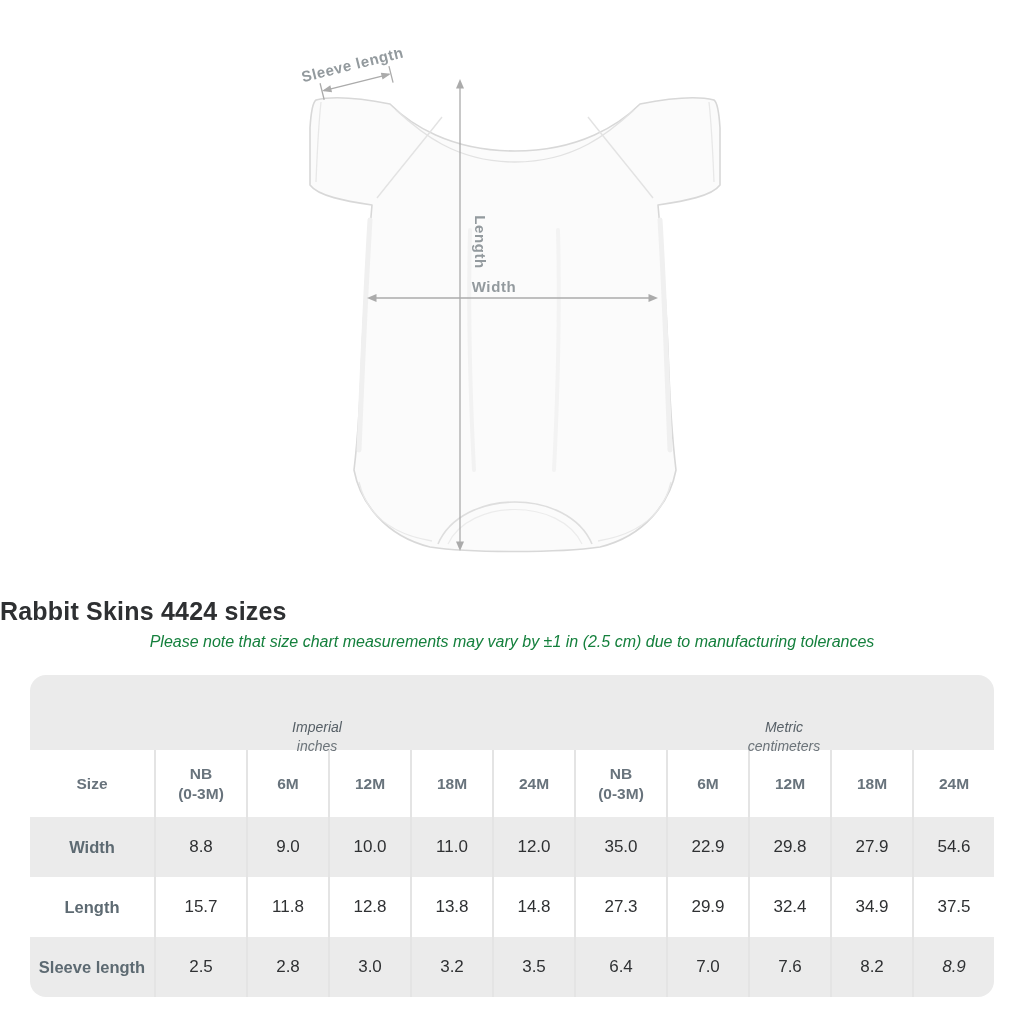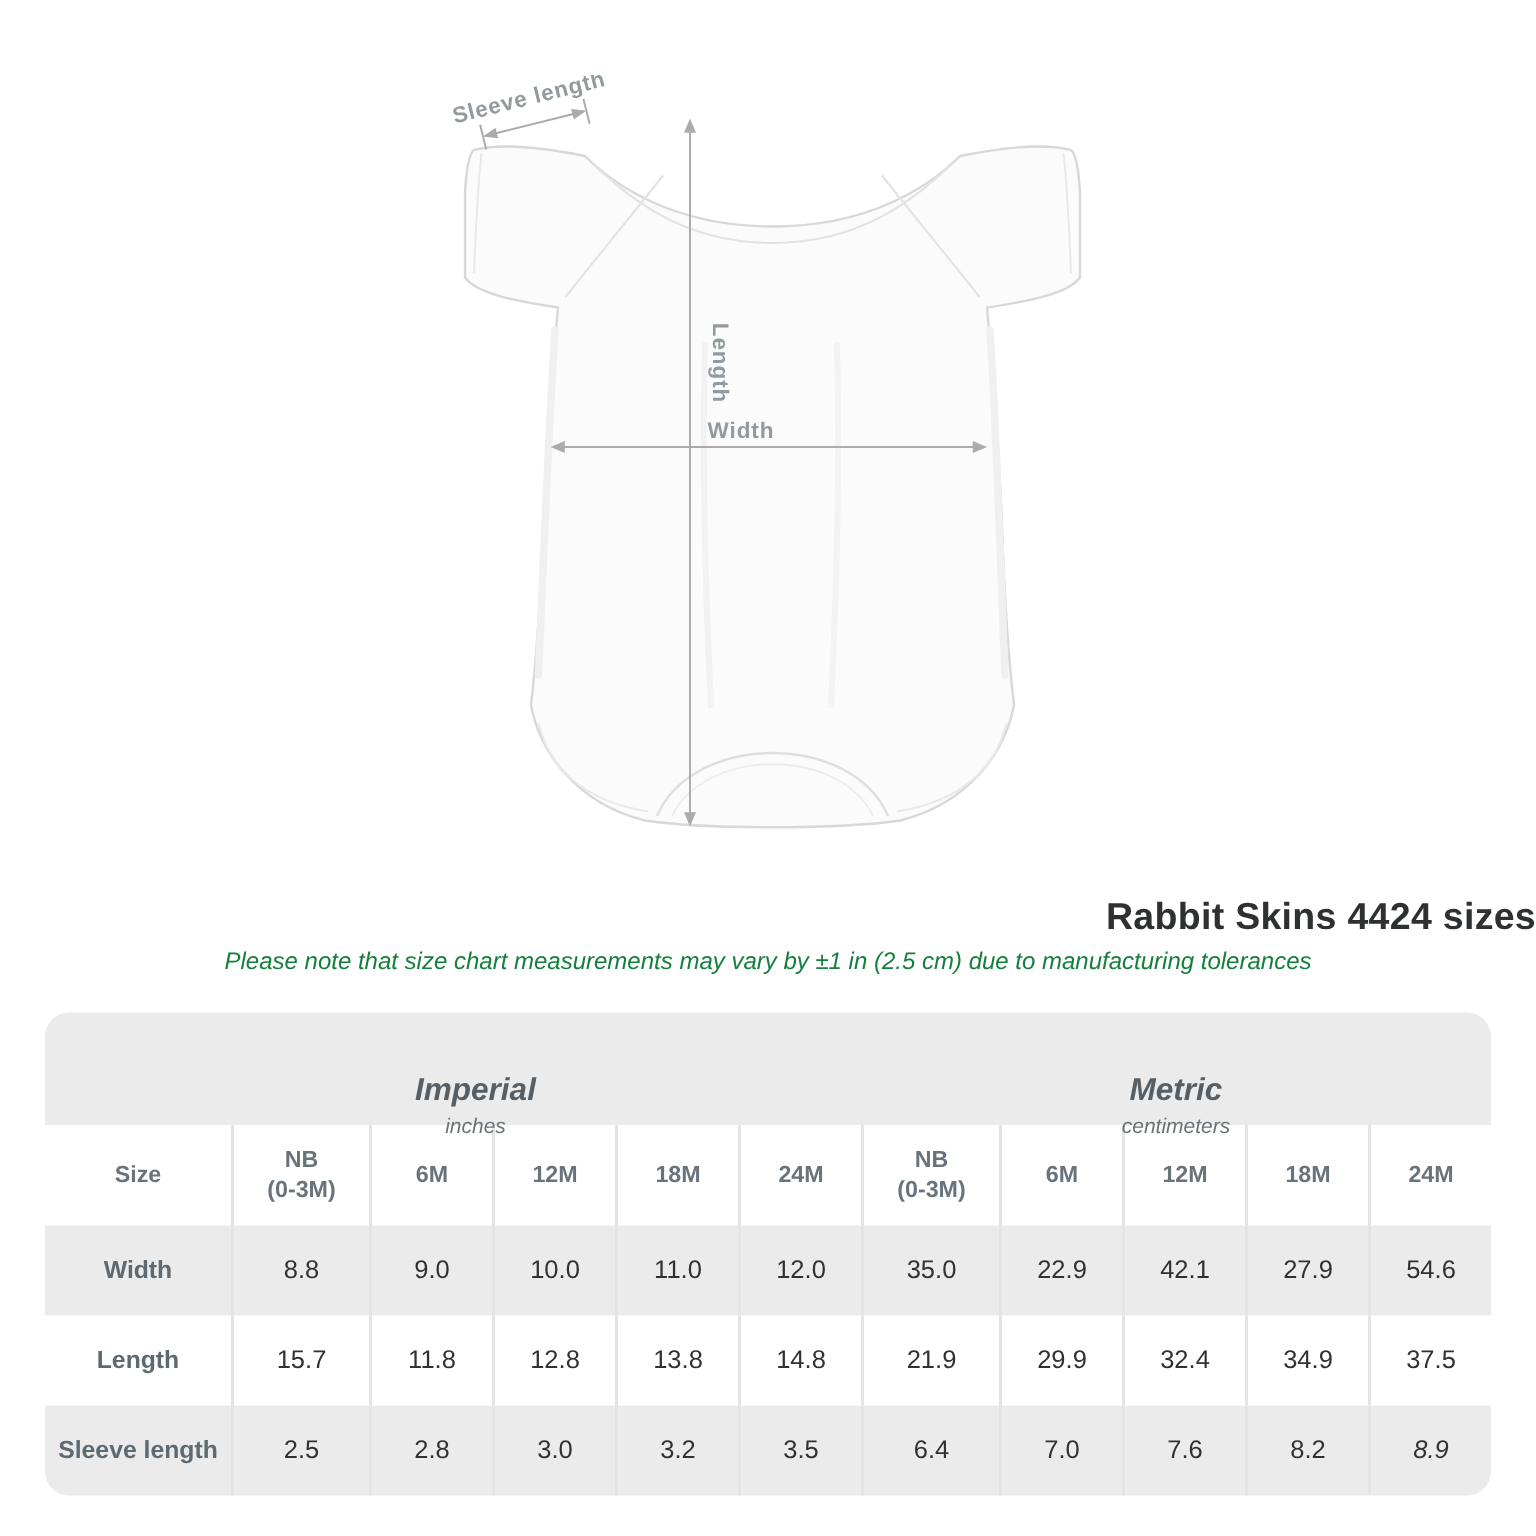--- a/index.html
+++ b/index.html
@@ -7,32 +7,32 @@
         font-family:"Liberation Sans", sans-serif;}
 
   
   #diagram{position:absolute;left:290px;top:50px;width:450px;height:525px;}
   .dim-label{font-family:"Liberation Sans",sans-serif;font-weight:bold;font-size:15px;
              fill:#939a9e;letter-spacing:.6px;}
   .arrow{stroke:#ababab;stroke-width:1.3;fill:none;}
   .arrowhead{fill:#ababab;stroke:none;}
 
   
-  #title{position:absolute;left:0;top:597px;width:1024px;text-align:right;
+  #title{position:absolute;left:0;top:597px;width:1024px;text-align:left;
          font-size:25px;font-weight:bold;color:#2e3032;letter-spacing:.2px;}
   #subtitle{position:absolute;left:0;top:633px;width:1024px;text-align:center;
             font-style:italic;font-size:16px;color:#15803d;}
 
   
   #table-wrap{position:absolute;left:30px;top:675px;width:964px;}
   #unit-band{display:flex;height:75px;background:#ebebeb;border-radius:16px 16px 0 0;}
   .unit-group{display:flex;flex-direction:column;align-items:center;justify-content:center;box-sizing:border-box;}
   .unit-group.left{width:544px;padding-left:30px;}
   .unit-group.right{width:420px;}
-  .unit-name{font-size:21px;font-weight:bold;font-style:italic;color:#565f66;margin-top:48px;}
+  .unit-name{font-size:14px;font-weight:normal;font-style:italic;color:#565f66;margin-top:48px;}
   .unit-sub{font-size:14px;font-style:italic;color:#6b7379;margin-top:3px;}
 
   table#size-table{width:964px;border-collapse:separate;border-spacing:0;table-layout:fixed;}
   #size-table th,#size-table td{padding:0;text-align:center;vertical-align:middle;white-space:pre-line;}
   #size-table tr>*:not(:first-child){border-left:2px solid #e4e4e4;}
   tr.hdr-row{height:67px;}
   tr.data-row{height:60px;}
   tr.hdr-row th{font-size:15.5px;font-weight:bold;color:#68737c;line-height:1.25;}
   td.row-label{font-size:16.5px;font-weight:bold;color:#5d6a72;}
   td.val{font-size:17px;color:#2f3133;}
@@ -160,32 +160,32 @@
       </tr>
       <tr class="data-row gray">
         <td class="row-label">Width</td>
         <td class="val">8.8</td>
         <td class="val">9.0</td>
         <td class="val">10.0</td>
         <td class="val">11.0</td>
         <td class="val">12.0</td>
         <td class="val">35.0</td>
         <td class="val">22.9</td>
-        <td class="val">42.1</td>
+        <td class="val">29.8</td>
         <td class="val">27.9</td>
         <td class="val">54.6</td>
       </tr>
       <tr class="data-row">
         <td class="row-label">Length</td>
         <td class="val">15.7</td>
         <td class="val">11.8</td>
         <td class="val">12.8</td>
         <td class="val">13.8</td>
         <td class="val">14.8</td>
-        <td class="val">21.9</td>
+        <td class="val">27.3</td>
         <td class="val">29.9</td>
         <td class="val">32.4</td>
         <td class="val">34.9</td>
         <td class="val">37.5</td>
       </tr>
       <tr class="data-row gray last">
         <td class="row-label">Sleeve length</td>
         <td class="val">2.5</td>
         <td class="val">2.8</td>
         <td class="val">3.0</td>

